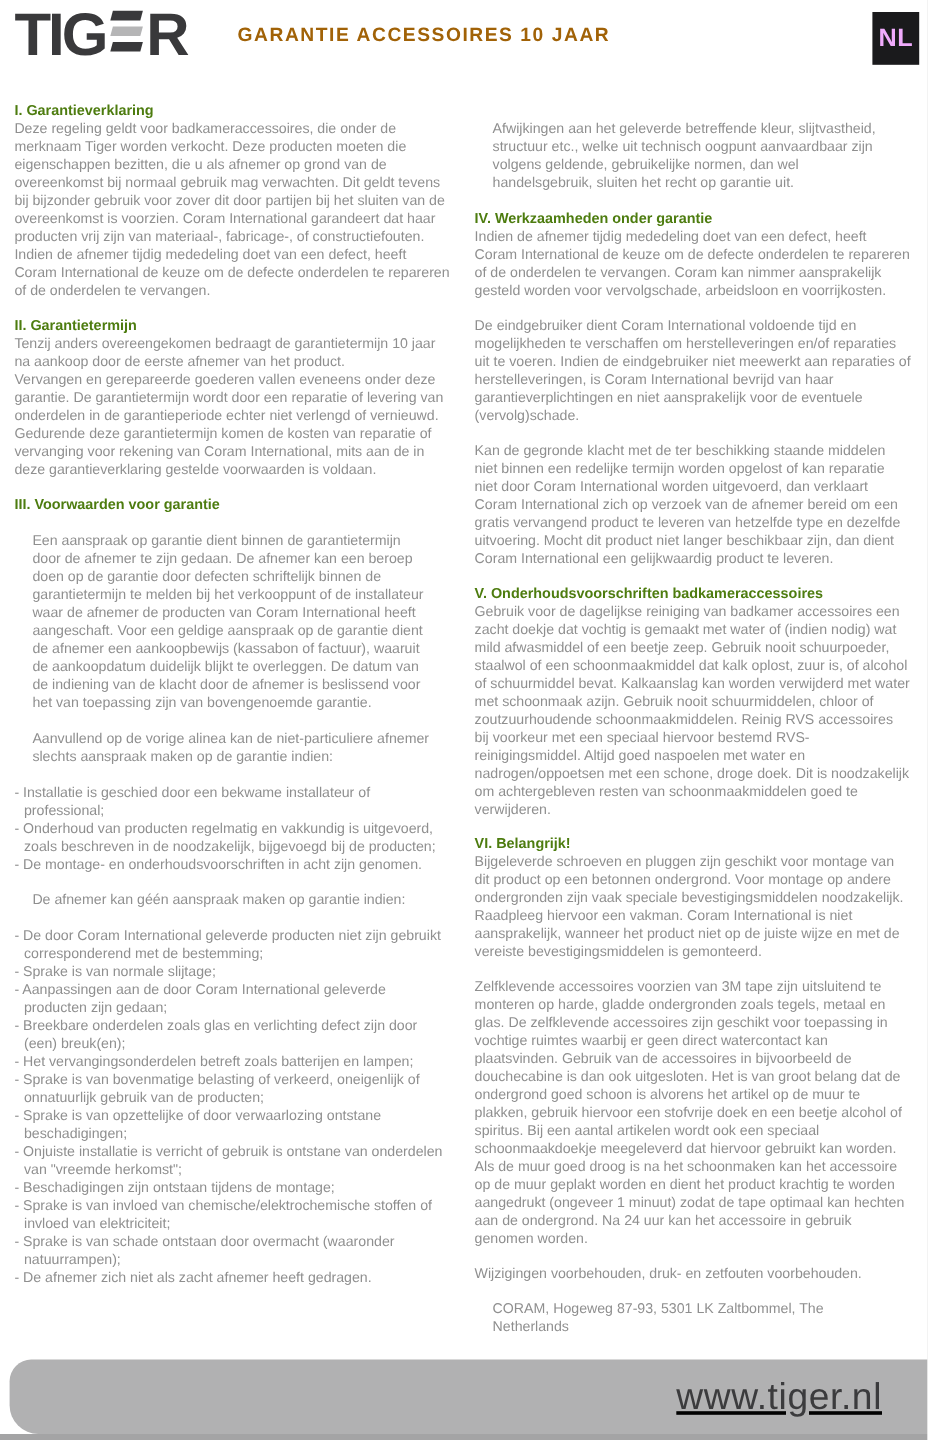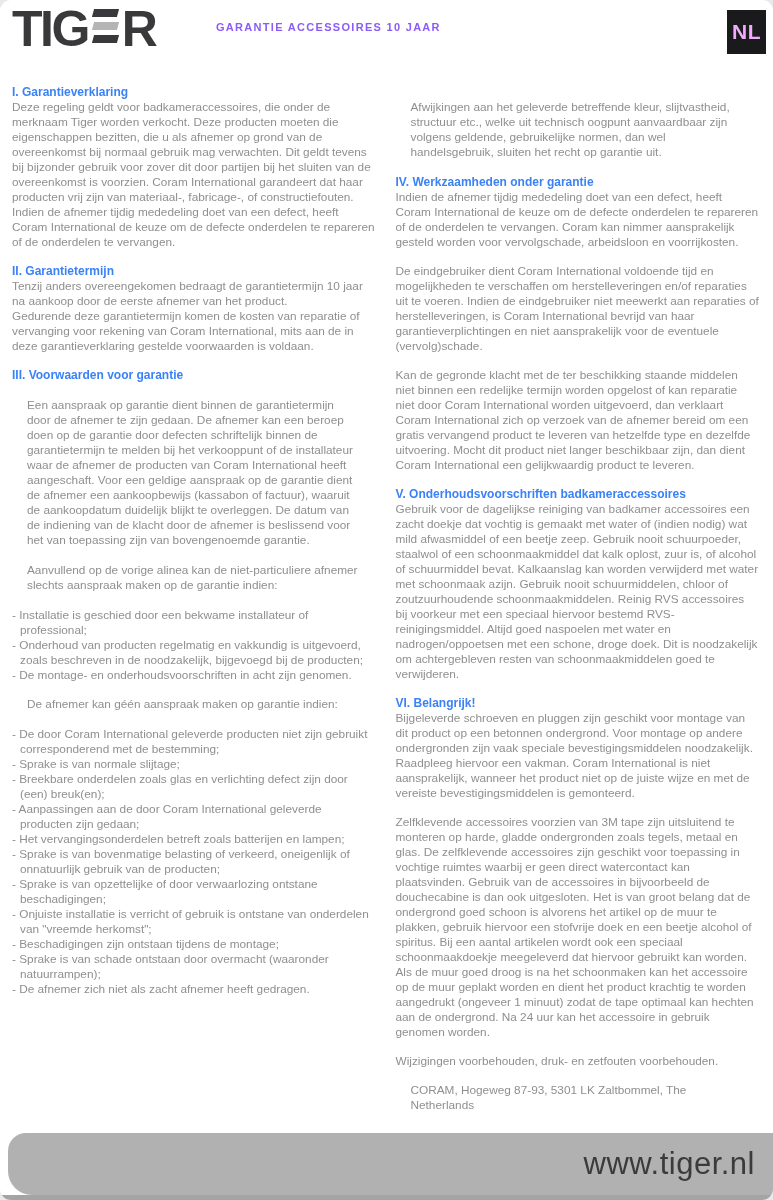--- a/index.html
+++ b/index.html
@@ -1,47 +1,46 @@
 <!DOCTYPE html>
 <html><head>
 <meta charset="utf-8">
 <style>
   html,body{margin:0;padding:0;background:#e9e9e9;}
   .page{
     position:relative;width:773px;height:1200px;margin:0 auto;
     background:#ffffff;overflow:hidden;
     font-family:"Liberation Sans",sans-serif;
-    border-radius:11px;
   }
   
   .header{position:absolute;top:0;left:0;right:0;height:62px;}
   .logo{position:absolute;left:12px;top:4px;display:flex;align-items:flex-end;color:#39393b;}
   .logo-txt{font-size:50px;font-weight:bold;letter-spacing:-2.5px;line-height:1;display:block;}
   .logo-e{display:flex;flex-direction:column;justify-content:space-between;height:34px;width:25px;margin:0 4px 11px 5px;}
   .logo-e .bar{height:8px;background:#39393b;transform:skewX(-15deg);}
   .logo-e .bar.mid{background:#b5b5b6;}
-  .title{position:absolute;left:216px;top:21px;margin:0;font-size:11px;font-weight:bold;letter-spacing:1.3px;color:#8b5cf6;white-space:nowrap;}
+  .title{position:absolute;left:198px;top:21px;margin:0;font-size:16px;font-weight:bold;letter-spacing:1.3px;color:#a16207;white-space:nowrap;}
   .lang-badge{position:absolute;right:7px;top:10px;width:39px;height:44px;background:#1a1a1c;color:#f0abfc;font-weight:bold;font-size:21px;display:flex;align-items:center;justify-content:center;letter-spacing:.5px;}
   
   .columns{position:absolute;top:85px;left:12px;right:14px;display:grid;grid-template-columns:1fr 1fr;column-gap:20px;}
   .col{color:#8f8f8f;font-size:11.8px;line-height:15px;text-align:left;}
-  h2.sec{font-size:12px;font-weight:bold;color:#3b82f6;margin:14px 0 0 0;line-height:15px;}
+  h2.sec{font-size:12px;font-weight:bold;color:#4d7c0f;margin:14px 0 0 0;line-height:15px;}
   h2.sec.first{margin-top:0;}
   .para{margin:15px;}
   .gap-top{margin-top:14px;}
   .paras .para{margin:0;}
   .paras.spaced .para{margin-bottom:14px;}
   .paras.spaced .para:last-child{margin-bottom:0;}
   .hang .li{padding-left:8px;text-indent:-8px;}
   
   .bottom-bar{
     position:absolute;left:8px;right:0;bottom:5px;height:62px;
     background:#b1b1b2;border-radius:18px 0 0 24px;
     display:flex;align-items:center;justify-content:flex-end;
-    padding-right:18px;box-sizing:border-box;
+    padding-right:38px;box-sizing:border-box;text-decoration:underline;
   }
   .website{font-size:31px;color:#3b3b3d;letter-spacing:.5px;}
   .page-edge{position:absolute;left:0;right:0;bottom:0;height:5px;background:#a4a4a5;}
 </style>
 </head>
 <body>
 
 <div class="page">
 
   <header class="header">
@@ -62,44 +61,46 @@
 
     <section class="col">
       <h2 class="sec first">I. Garantieverklaring</h2>
       <div class="paras">
           <div class="para">Deze regeling geldt voor badkameraccessoires, die onder de merknaam Tiger worden verkocht. Deze producten moeten die eigenschappen bezitten, die u als afnemer op grond van de overeenkomst bij normaal gebruik mag verwachten. Dit geldt tevens bij bijzonder gebruik voor zover dit door partijen bij het sluiten van de overeenkomst is voorzien. Coram International garandeert dat haar producten vrij zijn van materiaal-, fabricage-, of constructiefouten. Indien de afnemer tijdig mededeling doet van een defect, heeft Coram International de keuze om de defecte onderdelen te repareren of de onderdelen te vervangen.</div>
         </div>
 
       <h2 class="sec">II. Garantietermijn</h2>
       <div class="paras">
           <div class="para">Tenzij anders overeengekomen bedraagt de garantietermijn 10 jaar na aankoop door de eerste afnemer van het product.</div>
+          <div class="para">Vervangen en gerepareerde goederen vallen eveneens onder deze garantie. De garantietermijn wordt door een reparatie of levering van onderdelen in de garantieperiode echter niet verlengd of vernieuwd.</div>
           <div class="para">Gedurende deze garantietermijn komen de kosten van reparatie of vervanging voor rekening van Coram International, mits aan de in deze garantieverklaring gestelde voorwaarden is voldaan.</div>
         </div>
 
       <h2 class="sec">III. Voorwaarden voor garantie</h2>
       <div class="para">Een aanspraak op garantie dient binnen de garantietermijn door de afnemer te zijn gedaan. De afnemer kan een beroep doen op de garantie door defecten schriftelijk binnen de garantietermijn te melden bij het verkooppunt of de installateur waar de afnemer de producten van Coram International heeft aangeschaft. Voor een geldige aanspraak op de garantie dient de afnemer een aankoopbewijs (kassabon of factuur), waaruit de aankoopdatum duidelijk blijkt te overleggen. De datum van de indiening van de klacht door de afnemer is beslissend voor het van toepassing zijn van bovengenoemde garantie.</div>
 
       <div class="para gap-top">Aanvullend op de vorige alinea kan de niet-particuliere afnemer slechts aanspraak maken op de garantie indien:</div>
       <div class="hang">
           <div class="li">- Installatie is geschied door een bekwame installateur of professional;</div>
           <div class="li">- Onderhoud van producten regelmatig en vakkundig is uitgevoerd, zoals beschreven in de noodzakelijk, bijgevoegd bij de producten;</div>
           <div class="li">- De montage- en onderhoudsvoorschriften in acht zijn genomen.</div>
         </div>
 
       <div class="para gap-top">De afnemer kan géén aanspraak maken op garantie indien:</div>
       <div class="hang">
           <div class="li">- De door Coram International geleverde producten niet zijn gebruikt corresponderend met de bestemming;</div>
           <div class="li">- Sprake is van normale slijtage;</div>
+          <div class="li">- Aanpassingen aan de door Coram International geleverde producten zijn gedaan;</div>
           <div class="li">- Breekbare onderdelen zoals glas en verlichting defect zijn door (een) breuk(en);</div>
-          <div class="li">- Aanpassingen aan de door Coram International geleverde producten zijn gedaan;</div>
           <div class="li">- Het vervangingsonderdelen betreft zoals batterijen en lampen;</div>
           <div class="li">- Sprake is van bovenmatige belasting of verkeerd, oneigenlijk of onnatuurlijk gebruik van de producten;</div>
           <div class="li">- Sprake is van opzettelijke of door verwaarlozing ontstane beschadigingen;</div>
           <div class="li">- Onjuiste installatie is verricht of gebruik is ontstane van onderdelen van "vreemde herkomst";</div>
           <div class="li">- Beschadigingen zijn ontstaan tijdens de montage;</div>
+          <div class="li">- Sprake is van invloed van chemische/elektrochemische stoffen of invloed van elektriciteit;</div>
           <div class="li">- Sprake is van schade ontstaan door overmacht (waaronder natuurrampen);</div>
           <div class="li">- De afnemer zich niet als zacht afnemer heeft gedragen.</div>
         </div>
     </section>
 
     <section class="col">
       <div class="para">Afwijkingen aan het geleverde betreffende kleur, slijtvastheid, structuur etc., welke uit technisch oogpunt aanvaardbaar zijn volgens geldende, gebruikelijke normen, dan wel handelsgebruik, sluiten het recht op garantie uit.</div>
 
       <h2 class="sec">IV. Werkzaamheden onder garantie</h2>
       <div class="paras spaced">

